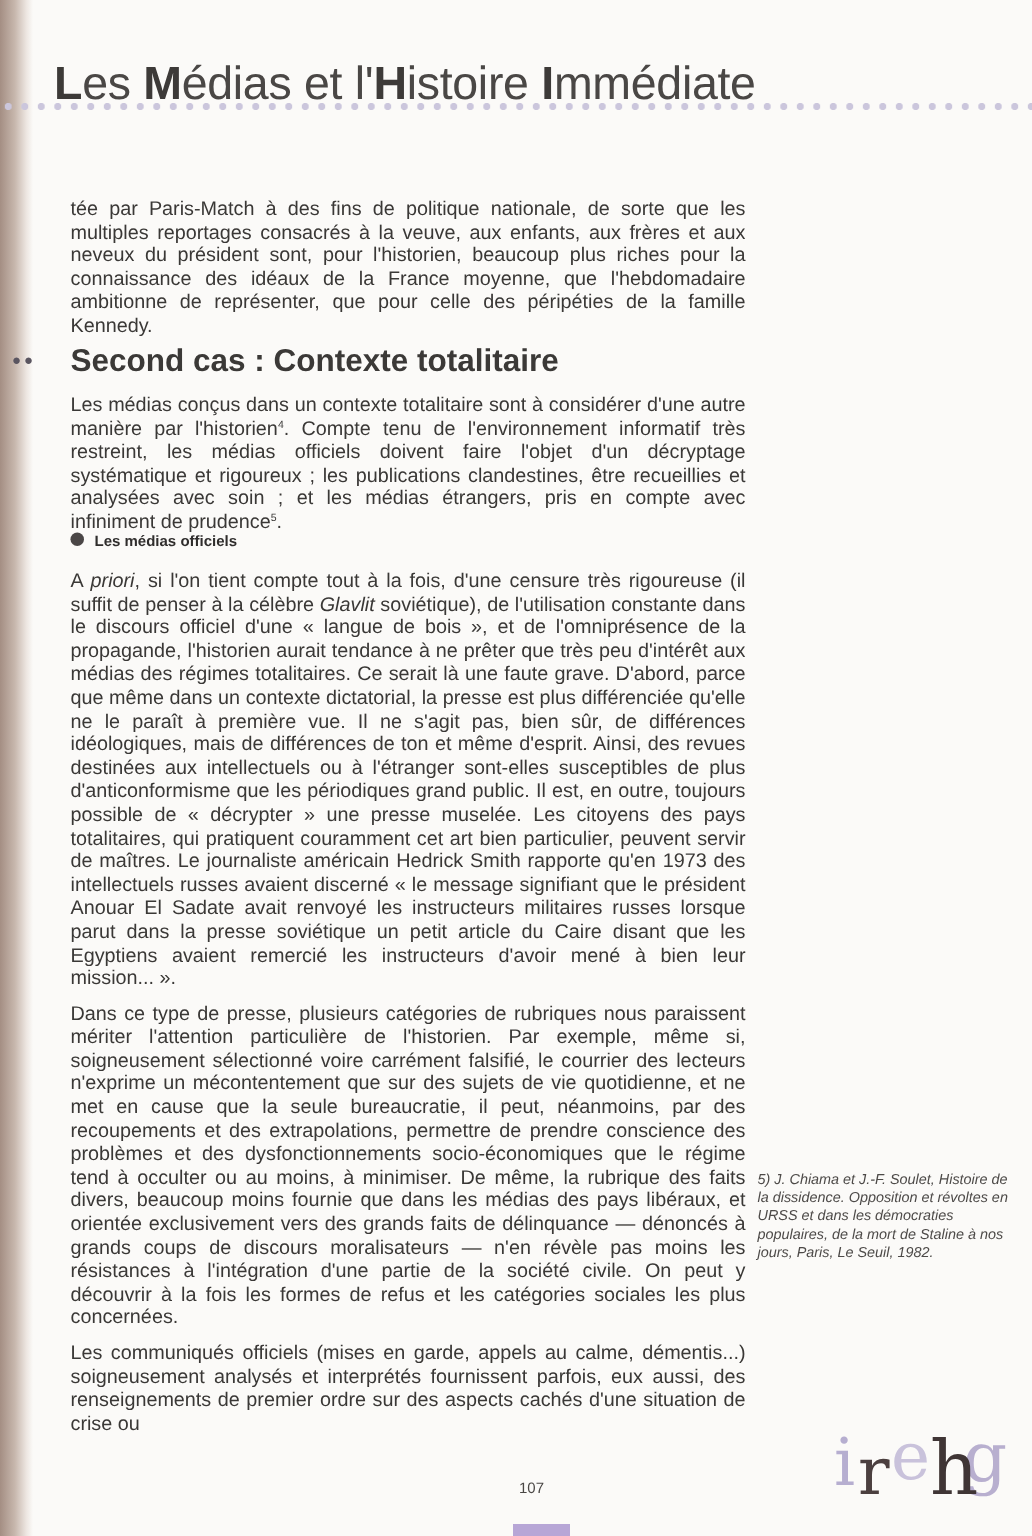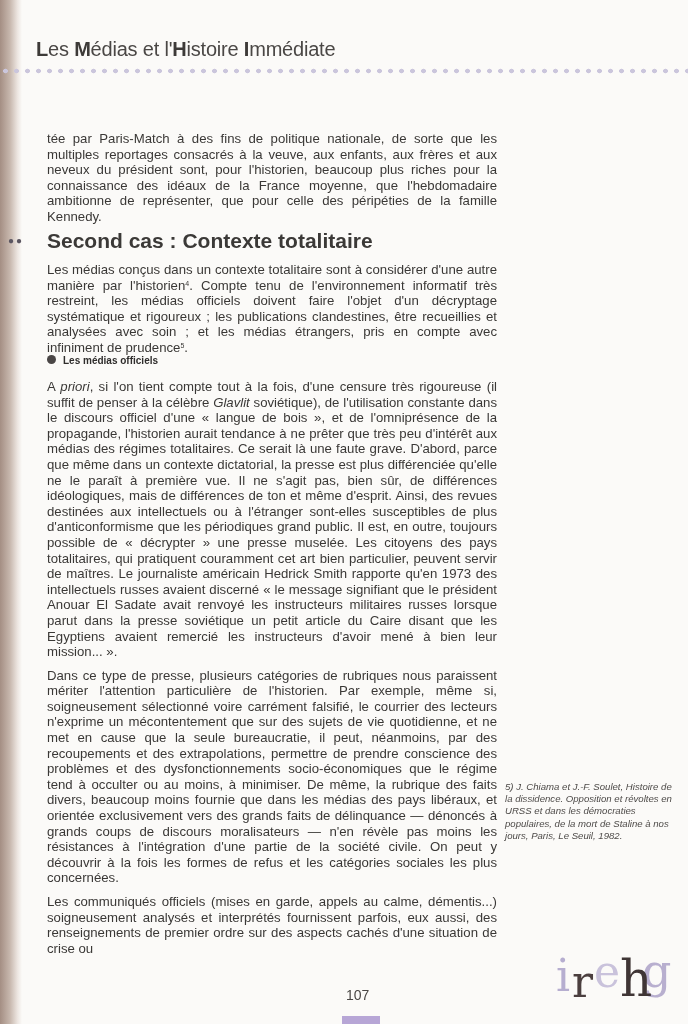--- a/index.html
+++ b/index.html
@@ -8,21 +8,21 @@
     background:#fbfaf8;
     font-family:"Liberation Sans", sans-serif;
     color:#3a3836;
   }
   .gutter {
     position:absolute; left:0; top:0; width:22px; height:1024px;
     background:linear-gradient(to right,#a48e83 0%,#c7b7ad 45%,#ede6e1 80%,#fbfaf8 100%);
   }
   .running-title {
     position:absolute; left:36px; top:38px;
-    font-size:20px; color:#4a4745; letter-spacing:-0.2px; white-space:nowrap;
+    font-size:31px; color:#4a4745; letter-spacing:-0.2px; white-space:nowrap;
   }
   .running-title b { font-weight:bold; color:#3d3a38; }
   .dot-rule {
     position:absolute; left:0; top:68px; width:688px; height:6px;
     background-image:radial-gradient(circle,#cbc6dc 2.2px,transparent 2.6px);
     background-size:11px 6px; background-repeat:repeat-x;
   }
   .text { position:absolute; left:47px; width:453px; font-size:13.2px; line-height:15.6px; text-align:justify; }
   .text p { margin:0 3px 8px 0; }
   .text i { font-style:italic; }
@@ -35,21 +35,21 @@
   }
   .sub-heading {
     position:absolute; left:47px; top:355px; font-size:10px; font-weight:bold; color:#2f2d2c; white-space:nowrap;
   }
   .sub-heading .bul { display:inline-block; width:9px; height:9px; border-radius:50%; background:#4a4646; margin-right:7px; position:relative; top:0px; }
   .footnotes {
     position:absolute; left:505px; top:781px; width:176px; font-size:9.6px; line-height:12.2px;
     font-style:italic; color:#4d4a48;
   }
   .footnotes p { margin:0 0 4px 0; }
-  .page-number { position:absolute; left:346px; top:987px; font-size:14px; color:#4a4745; }
+  .page-number { position:absolute; left:346px; top:987px; font-size:10px; color:#4a4745; }
   .page-tab { position:absolute; left:342px; top:1016px; width:38px; height:8px; background:#b7a6d6; }
   .logo { position:absolute; left:556px; top:948px; width:120px; height:60px; }
   .logo span { position:absolute; font-family:"DejaVu Serif", serif; line-height:1; }
   .logo .l-i { left:0; top:6px; font-size:44px; color:#b6aed0; }
   .logo .l-r { left:16px; top:12px; font-size:44px; color:#4b3f3f; }
   .logo .l-e { left:38px; top:2px; font-size:44px; color:#c9c2db; }
   .logo .l-h { left:64px; top:6px; font-size:50px; color:#3f3535; }
   .logo .l-g { left:86px; top:0px; font-size:46px; color:#b8afcf; }
 </style>
 </head>

